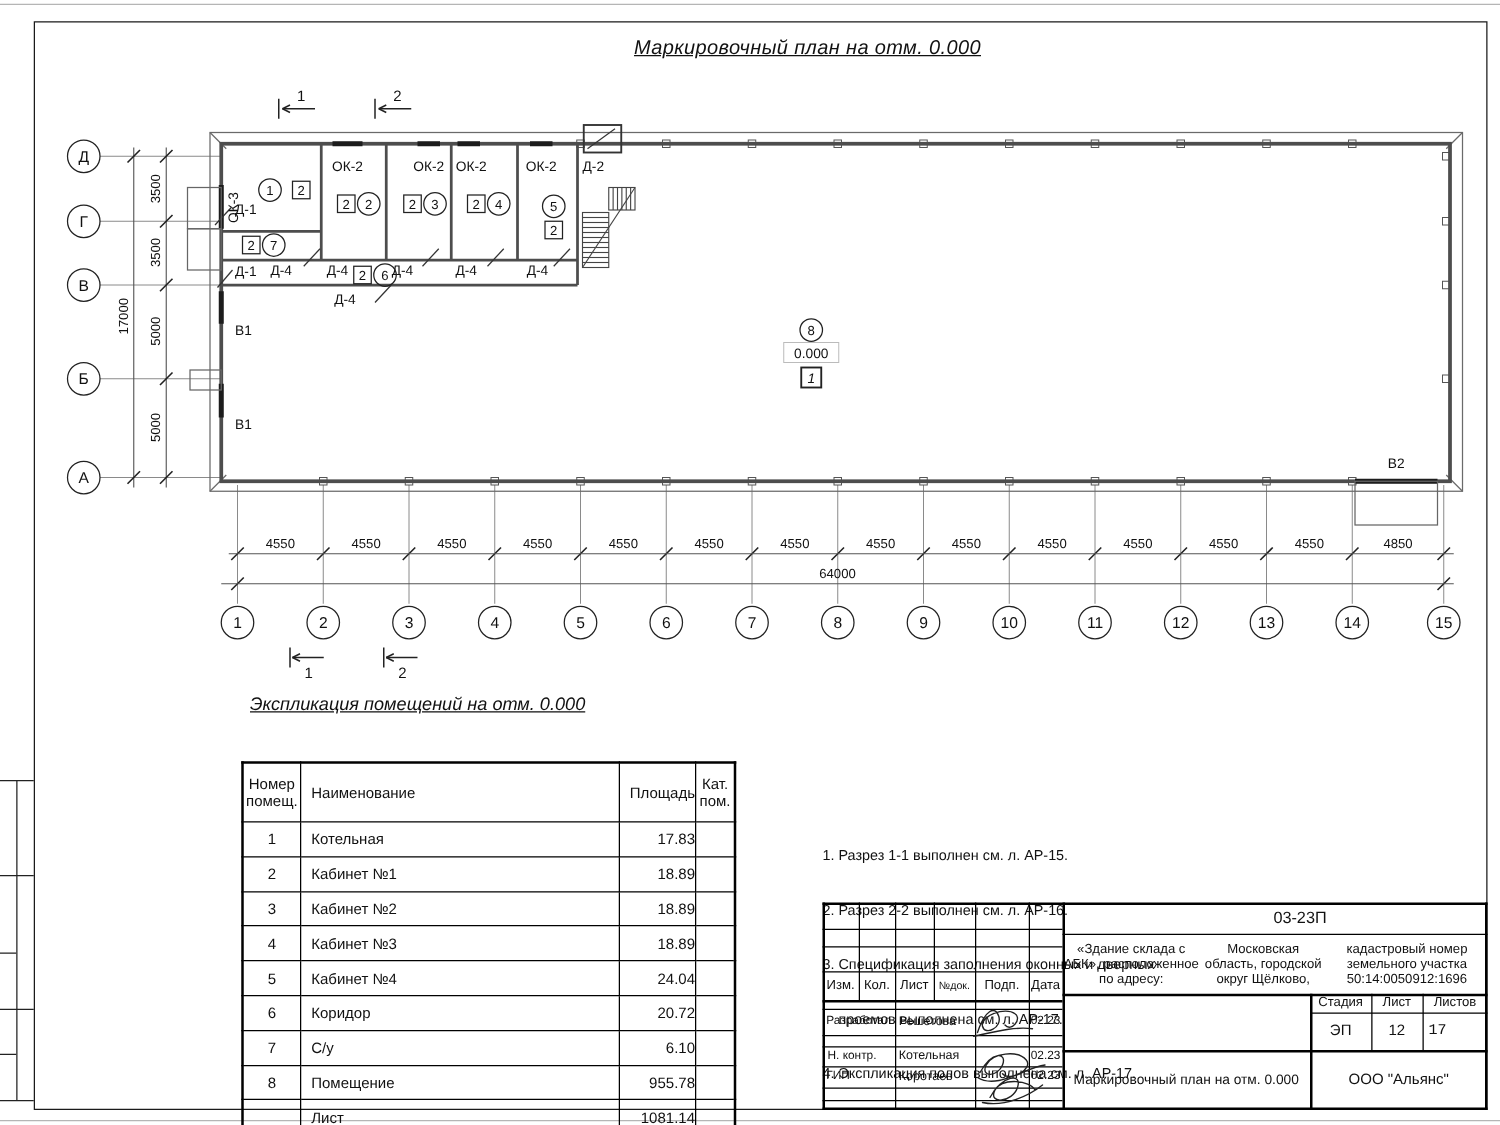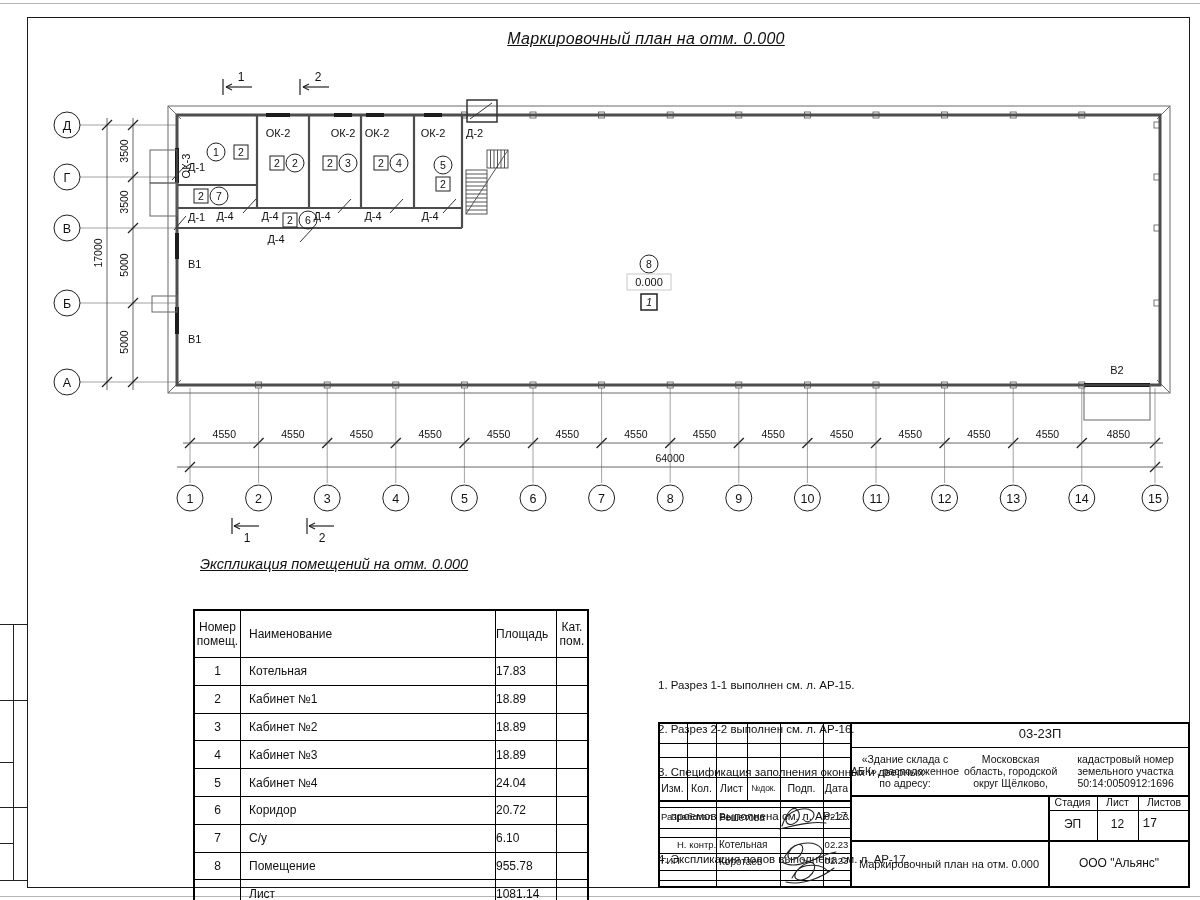--- a/index.html
+++ b/index.html
@@ -12,21 +12,21 @@
   .t10{font-size:10.5px;} .t11{font-size:11px;} .t12{font-size:12.5px;} .t13{font-size:12px;}
   
   #expl-title{position:absolute;left:200px;top:556px;font-size:14.5px;font-style:italic;text-decoration:underline;}
   #expl-wrap{position:absolute;left:149px;top:609px;padding-left:44px;}
   #expl-wrap table{border-collapse:collapse;table-layout:fixed;border:2px solid #000;}
   #expl-wrap th,#expl-wrap td{border:1.2px solid #000;font-weight:400;font-size:12px;padding:0;}
   #expl-wrap th{height:46px;}
   #expl-wrap tr.r{height:27.8px;}
   .c-num{width:45px;text-align:center;}
   .c-name{width:246px;text-align:left;padding-left:8px !important;}
-  .c-area{width:60px;text-align:left;}
+  .c-area{width:60px;text-align:right;}
   .c-cat{width:30px;text-align:center;}
   
   #notes{position:absolute;left:658px;top:649px;font-size:11.5px;line-height:14.5px;white-space:pre;}
   
   #stamp{position:absolute;left:658px;top:722px;width:532px;height:166px;}
   #stamp .ln{position:absolute;background:#000;}
   .cell{position:absolute;display:flex;align-items:center;justify-content:center;text-align:center;line-height:1.15;}
   .cell.l{justify-content:flex-start;text-align:left;}
   
   .lm{position:absolute;background:#222;}
@@ -472,21 +472,21 @@
   <div class="cell" style="left:0;top:55px;width:29px;height:23px;font-size:10.5px;">Изм.</div>
   <div class="cell" style="left:29px;top:55px;width:29px;height:23px;font-size:10.5px;">Кол.</div>
   <div class="cell" style="left:58px;top:55px;width:31px;height:23px;font-size:10.5px;">Лист</div>
   <div class="cell" style="left:89px;top:55px;width:33px;height:23px;font-size:8.5px;">№док.</div>
   <div class="cell" style="left:122px;top:55px;width:43px;height:23px;font-size:10.5px;">Подп.</div>
   <div class="cell" style="left:165px;top:55px;width:27px;height:23px;font-size:10.5px;">Дата</div>
 
   <div class="cell l" style="left:3px;top:85px;width:55px;height:21px;font-size:9.5px;">Разработал</div>
   <div class="cell l" style="left:61px;top:85px;width:60px;height:21px;font-size:10px;">Решетова</div>
   <div class="cell" style="left:165px;top:85px;width:27px;height:21px;font-size:9.5px;">02.23</div>
-  <div class="cell l" style="left:19px;top:115px;width:55px;height:16px;font-size:9.5px;">Н. контр.</div>
+  <div class="cell l" style="left:4px;top:115px;width:55px;height:16px;font-size:9.5px;">Н. контр.</div>
   <div class="cell l" style="left:61px;top:115px;width:60px;height:16px;font-size:10px;">Котельная</div>
   <div class="cell" style="left:165px;top:115px;width:27px;height:16px;font-size:9.5px;">02.23</div>
   <div class="cell l" style="left:3px;top:131px;width:55px;height:17px;font-size:9.5px;">ГИП</div>
   <div class="cell l" style="left:61px;top:131px;width:60px;height:17px;font-size:10px;">Коротаев</div>
   <div class="cell" style="left:165px;top:131px;width:27px;height:17px;font-size:9.5px;">02.23</div>
 
   <svg width="76" height="84" style="position:absolute;left:118px;top:80px;" viewBox="0 0 76 84">
     <g fill="none" stroke="#222" stroke-width="1.1" stroke-linecap="round">
       <path d="M6,24 C12,6 20,2 23,11 C26,20 12,27 10,19 C8,11 28,3 36,9 C42,13 33,24 28,18 M3,27 C18,24 34,19 50,21"></path>
       <path d="M8,56 C18,38 30,40 26,50 C22,60 8,60 13,50 C18,40 38,38 45,46 C51,53 32,64 26,57 M6,60 C22,70 44,52 60,50"></path>

